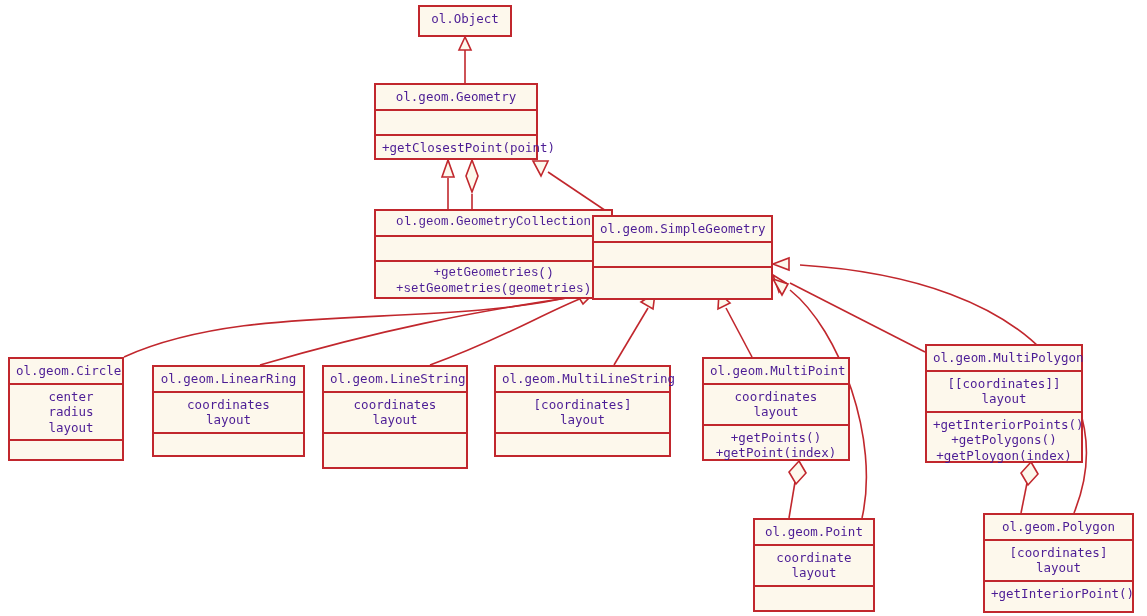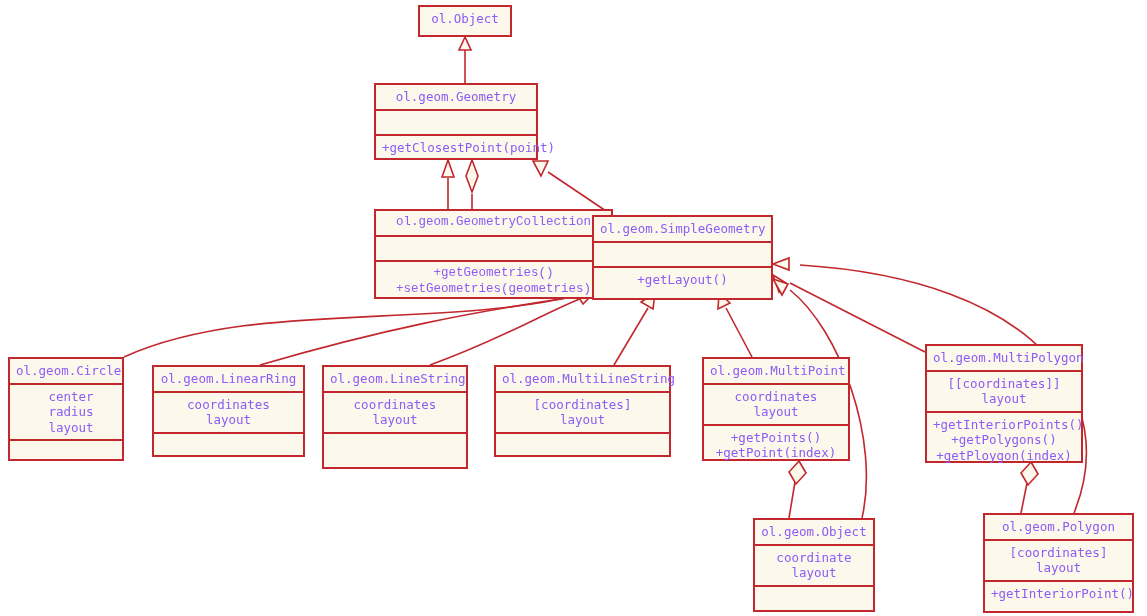--- a/index.html
+++ b/index.html
@@ -3,21 +3,21 @@
 <meta charset="utf-8">
 <style>
   html,body{margin:0;padding:0;background:#ffffff;}
   body{width:1147px;height:616px;position:relative;overflow:hidden;
        font-family:"DejaVu Sans Mono","Liberation Mono",monospace;}
   #stage{position:absolute;left:0;top:0;width:1147px;height:616px;}
   svg.edges{position:absolute;left:0;top:0;width:1147px;height:616px;pointer-events:none;}
   .uml{position:absolute;box-sizing:border-box;border:2px solid #c1272d;
        background:#fdf8ec;z-index:5;}
   .uml .sec{box-sizing:border-box;padding:4px 6px;text-align:center;
-            color:#8b5cf6;font-size:12.5px;line-height:15.5px;white-space:pre;
+            color:#4c1d95;font-size:12.5px;line-height:15.5px;white-space:pre;
             letter-spacing:0px;}
   .uml .sec.name{font-size:12.5px;}
   .uml .sep{height:0;border-top:2px solid #c1272d;}
   .uml .sec.empty{min-height:21px;}
 </style>
 </head>
 <body>
 
 <div id="stage">
   <svg class="edges" viewBox="0 0 1147 616" xmlns="http://www.w3.org/2000/svg">
@@ -82,21 +82,20 @@
       <div class="sec attrs empty" style="flex: 1 1 0%;">&nbsp;</div>
       <div class="sep"></div>
       <div class="sec methods">+getGeometries()
 +setGeometries(geometries)</div>
     </div>
     <div class="uml" style="left: 592px; top: 215px; width: 181px; height: 85px; border-color: rgb(193, 39, 45); background: rgb(253, 248, 236);">
       <div class="sec name">ol.geom.SimpleGeometry</div>
       <div class="sep"></div>
       <div class="sec attrs empty" style="flex: 1 1 0%;">&nbsp;</div>
       <div class="sep"></div>
-      <div class="sec methods">+getLayout()</div>
     </div>
     <div class="uml" style="left: 8px; top: 357px; width: 116px; height: 104px; border-color: rgb(193, 39, 45); background: rgb(253, 248, 236);">
       <div class="sec name">ol.geom.Circle</div>
       <div class="sep"></div>
       <div class="sec attrs" style="flex: 1 1 0%; padding-left: 16px;">center
 radius
 layout</div>
       <div class="sep"></div>
       <div class="sec methods empty">&nbsp;</div>
     </div>
@@ -137,21 +136,21 @@
       <div class="sec name">ol.geom.MultiPolygon</div>
       <div class="sep"></div>
       <div class="sec attrs" style="flex: 1 1 0%;">[[coordinates]]
 layout</div>
       <div class="sep"></div>
       <div class="sec methods">+getInteriorPoints()
 +getPolygons()
 +getPloygon(index)</div>
     </div>
     <div class="uml" style="left: 753px; top: 518px; width: 122px; height: 94px; border-color: rgb(193, 39, 45); background: rgb(253, 248, 236);">
-      <div class="sec name">ol.geom.Object</div>
+      <div class="sec name">ol.geom.Point</div>
       <div class="sep"></div>
       <div class="sec attrs" style="flex: 1 1 0%;">coordinate
 layout</div>
       <div class="sep"></div>
       <div class="sec methods empty">&nbsp;</div>
     </div>
     <div class="uml" style="left: 983px; top: 513px; width: 151px; height: 100px; border-color: rgb(193, 39, 45); background: rgb(253, 248, 236);">
       <div class="sec name">ol.geom.Polygon</div>
       <div class="sep"></div>
       <div class="sec attrs" style="flex: 1 1 0%;">[coordinates]

